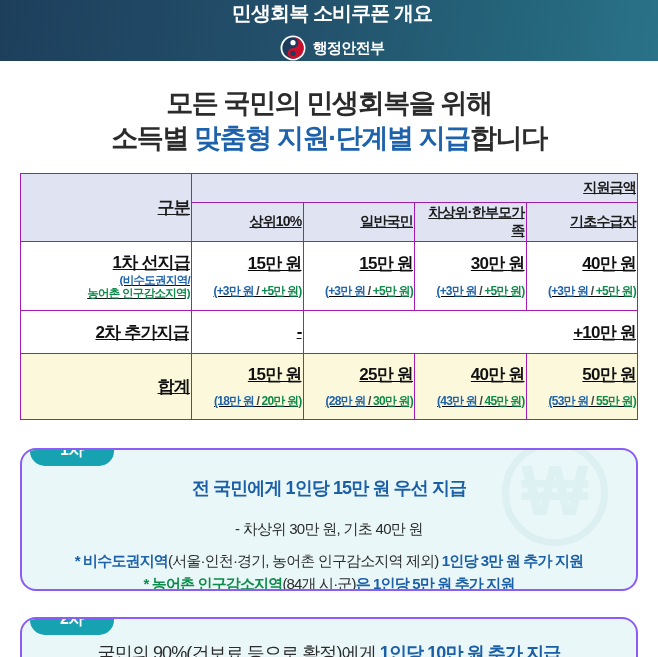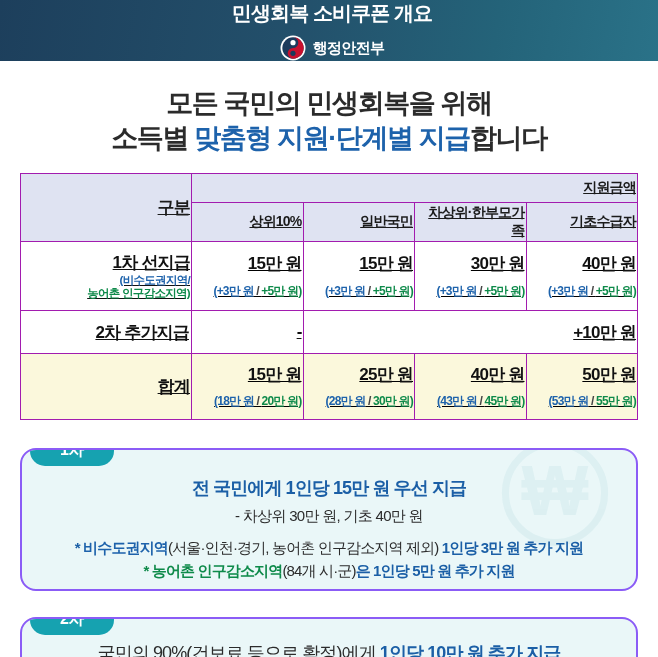--- a/index.html
+++ b/index.html
@@ -223,21 +223,21 @@
     font-size: 18px;
     font-weight: bold;
     color: #1b5fa6;
     letter-spacing: -0.9px;
     white-space: nowrap;
   }
   .line-sub {
     font-size: 15px;
     color: #2b2b2b;
     letter-spacing: -0.7px;
-    margin-top: 7px;
+    margin-top: 20px;
     white-space: nowrap;
   }
   .note {
     font-size: 15px;
     font-weight: bold;
     letter-spacing: -0.85px;
     color: #1b5fa6;
     white-space: nowrap;
   }
   .note-1 { margin-top: 13px; }

